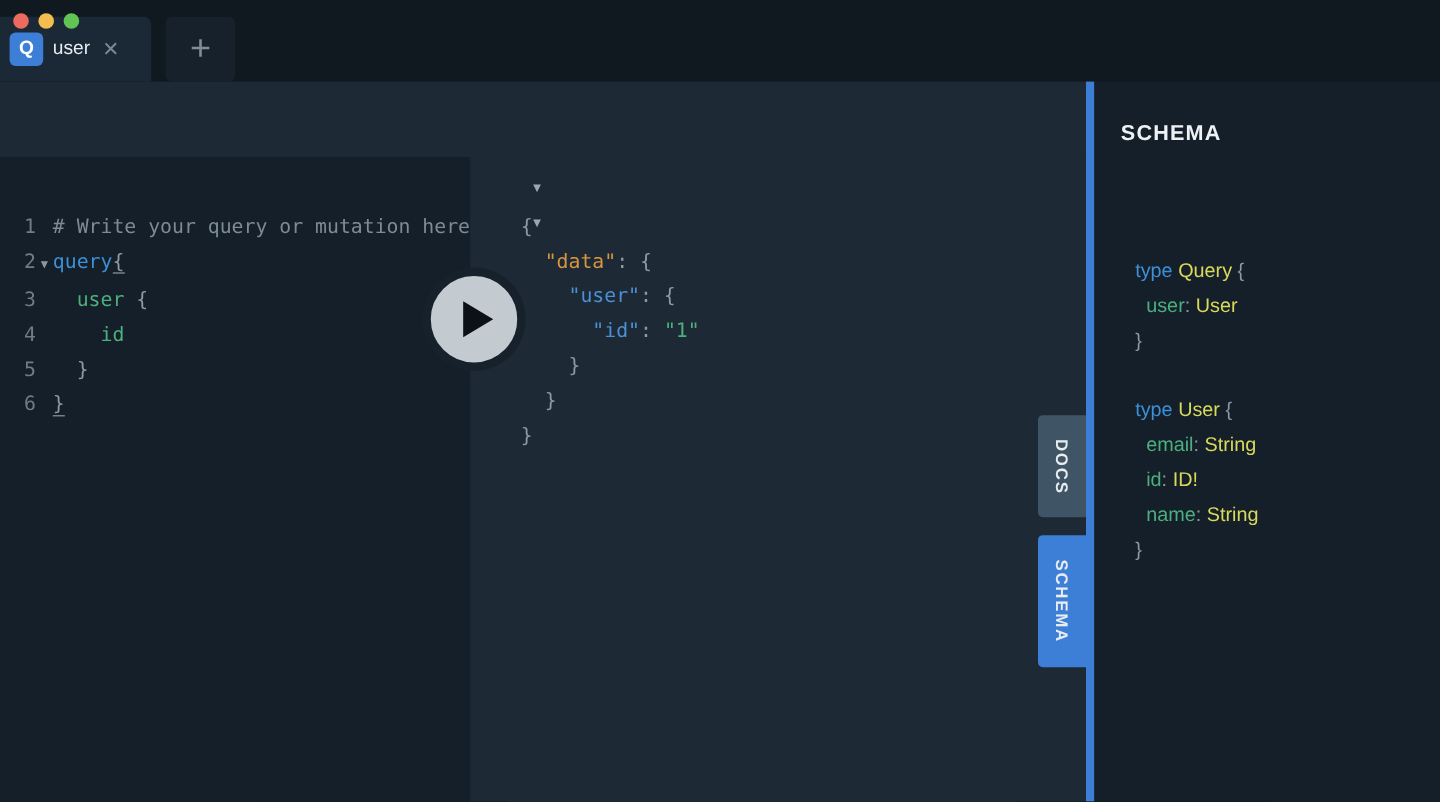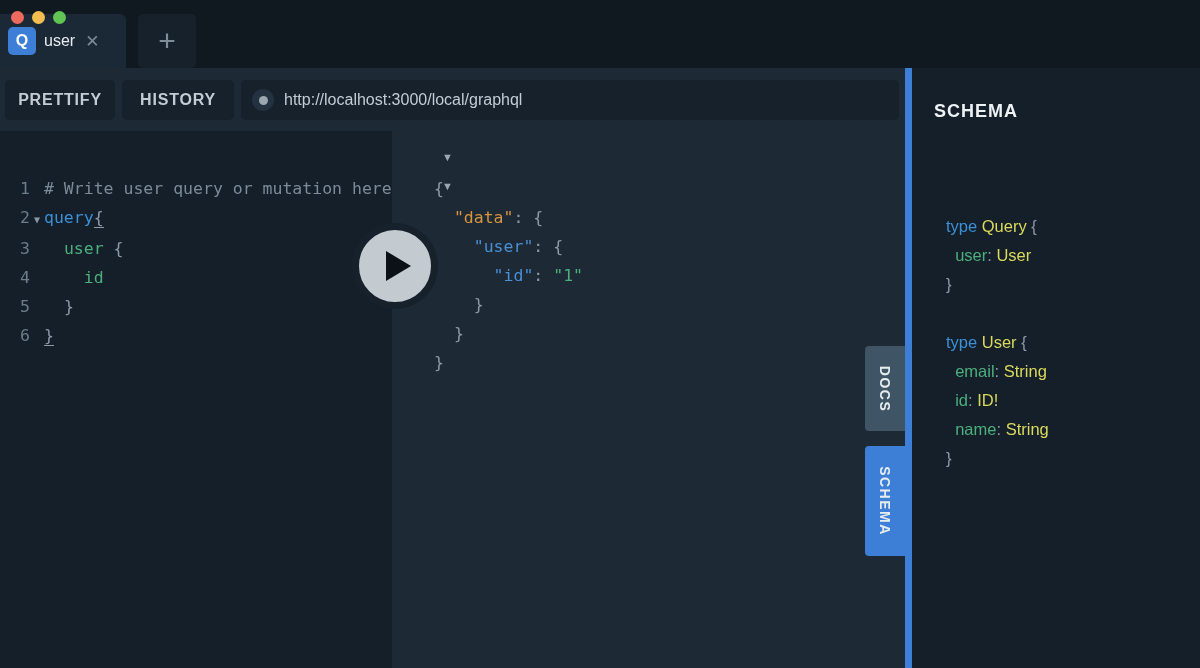--- a/index.html
+++ b/index.html
@@ -180,34 +180,24 @@
       <span class="tab-close">✕</span>
     </div>
 
     <div class="tab-add">+</div>
   </div>
 
   <div class="body">
 
     <div class="leftpane">
 
-      <div class="toolbar">
-        <div class="tbtn prettify">PRETTIFY</div>
-        <div class="tbtn history">HISTORY</div>
-        <div class="urlbar">
-          <span class="url-dot">
-              <i></i>
-            </span>
-          <span class="url-text">http://localhost:3000/local/graphql</span>
-        </div>
-      </div>
 
       <div class="editor">
         <div class="code">
-<span class="ln">1</span><span class="fold"></span><span class="t-comment"># Write user query or mutation here</span>
+<span class="ln">1</span><span class="fold"></span><span class="t-comment"># Write your query or mutation here</span>
 <span class="ln">2</span><span class="fold">▼</span><span class="t-kw">query</span><span class="t-brace-u">{</span>
 <span class="ln">3</span><span class="fold"></span>  <span class="t-field">user</span><span class="t-punc"> {</span>
 <span class="ln">4</span><span class="fold"></span>    <span class="t-field">id</span>
 <span class="ln">5</span><span class="fold"></span>  <span class="t-punc">}</span>
 <span class="ln">6</span><span class="fold"></span><span class="t-brace-u">}</span>
         </div>
       </div>
 
       <div class="results">
         <div class="res-fold" style="top:20px;">▼</div>

